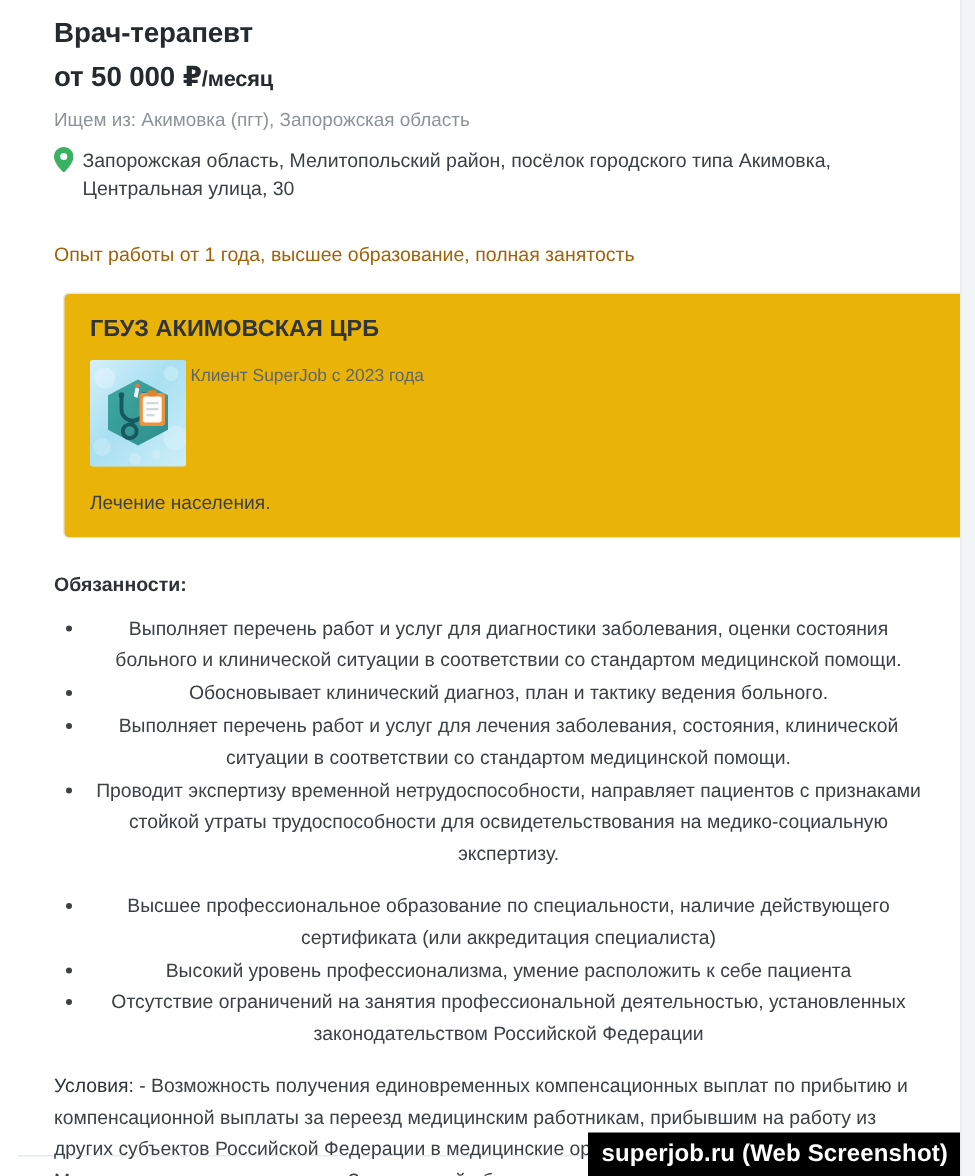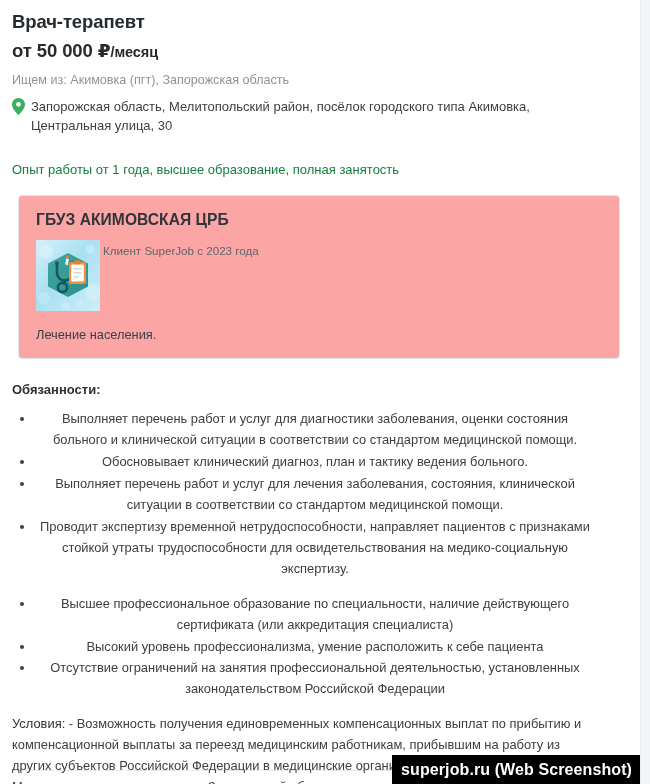--- a/index.html
+++ b/index.html
@@ -17,20 +17,21 @@
     color: #2d3237;
     -webkit-font-smoothing: antialiased;
   }
 
   .page {
     position: relative;
     width: 650px;
     height: 784px;
     background: #ffffff;
     overflow: hidden;
+    padding-left: 24px;
   }
 
   
   .right-gutter {
     position: absolute;
     top: 0;
     right: 0;
     width: 10px;
     height: 784px;
     background: #f2f5f5;
@@ -92,30 +93,30 @@
   }
 
   .address-text {
     font-size: 13px;
     color: #3b4045;
     line-height: 1.52;
   }
 
   .experience-line {
     font-size: 13px;
-    color: #15803d;
+    color: #a16207;
     line-height: 1.5;
     margin-bottom: 15px;
   }
 
   
   .company-card {
     border: 1px solid #e4e8ea;
     border-radius: 4px;
-    background: #fca5a5;
+    background: #eab308;
     padding: 14px 16px 14px 17px;
     margin: 0 6px 21px 6px;
   }
 
   .company-name {
     font-size: 15.6px;
     font-weight: 700;
     color: #2f353a;
     letter-spacing: 0.05px;
     line-height: 1.3;

